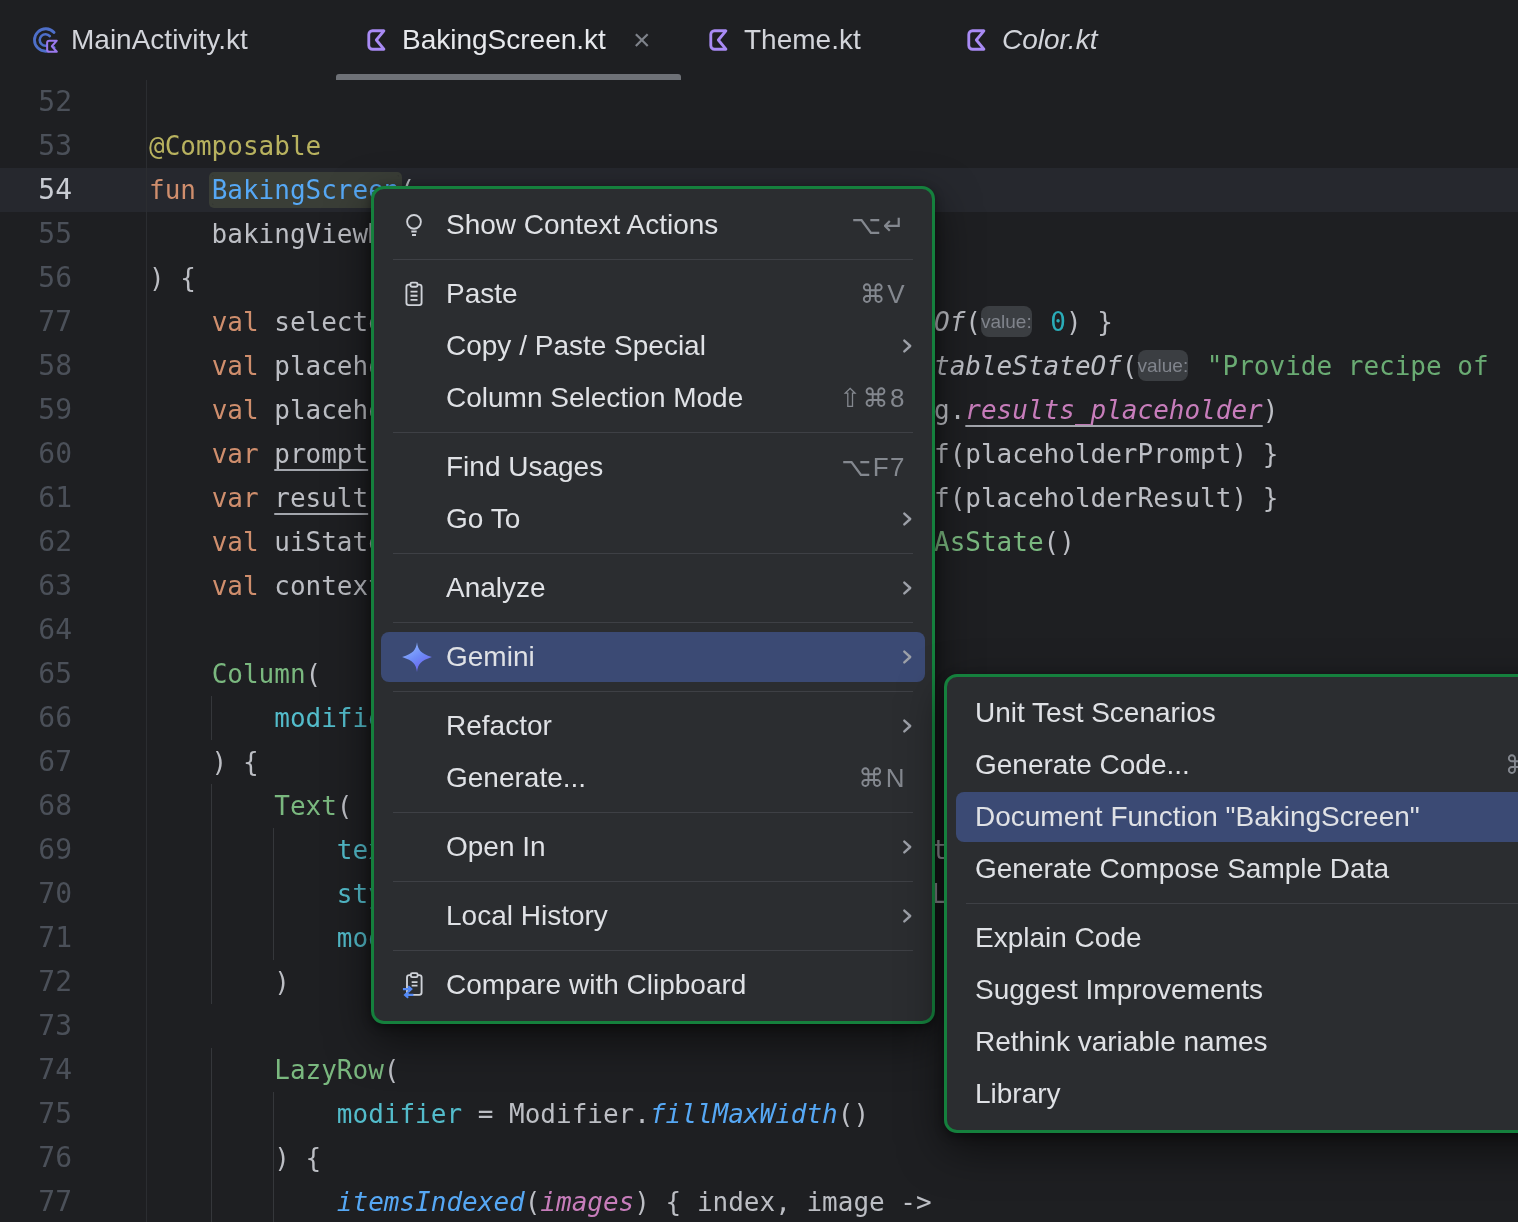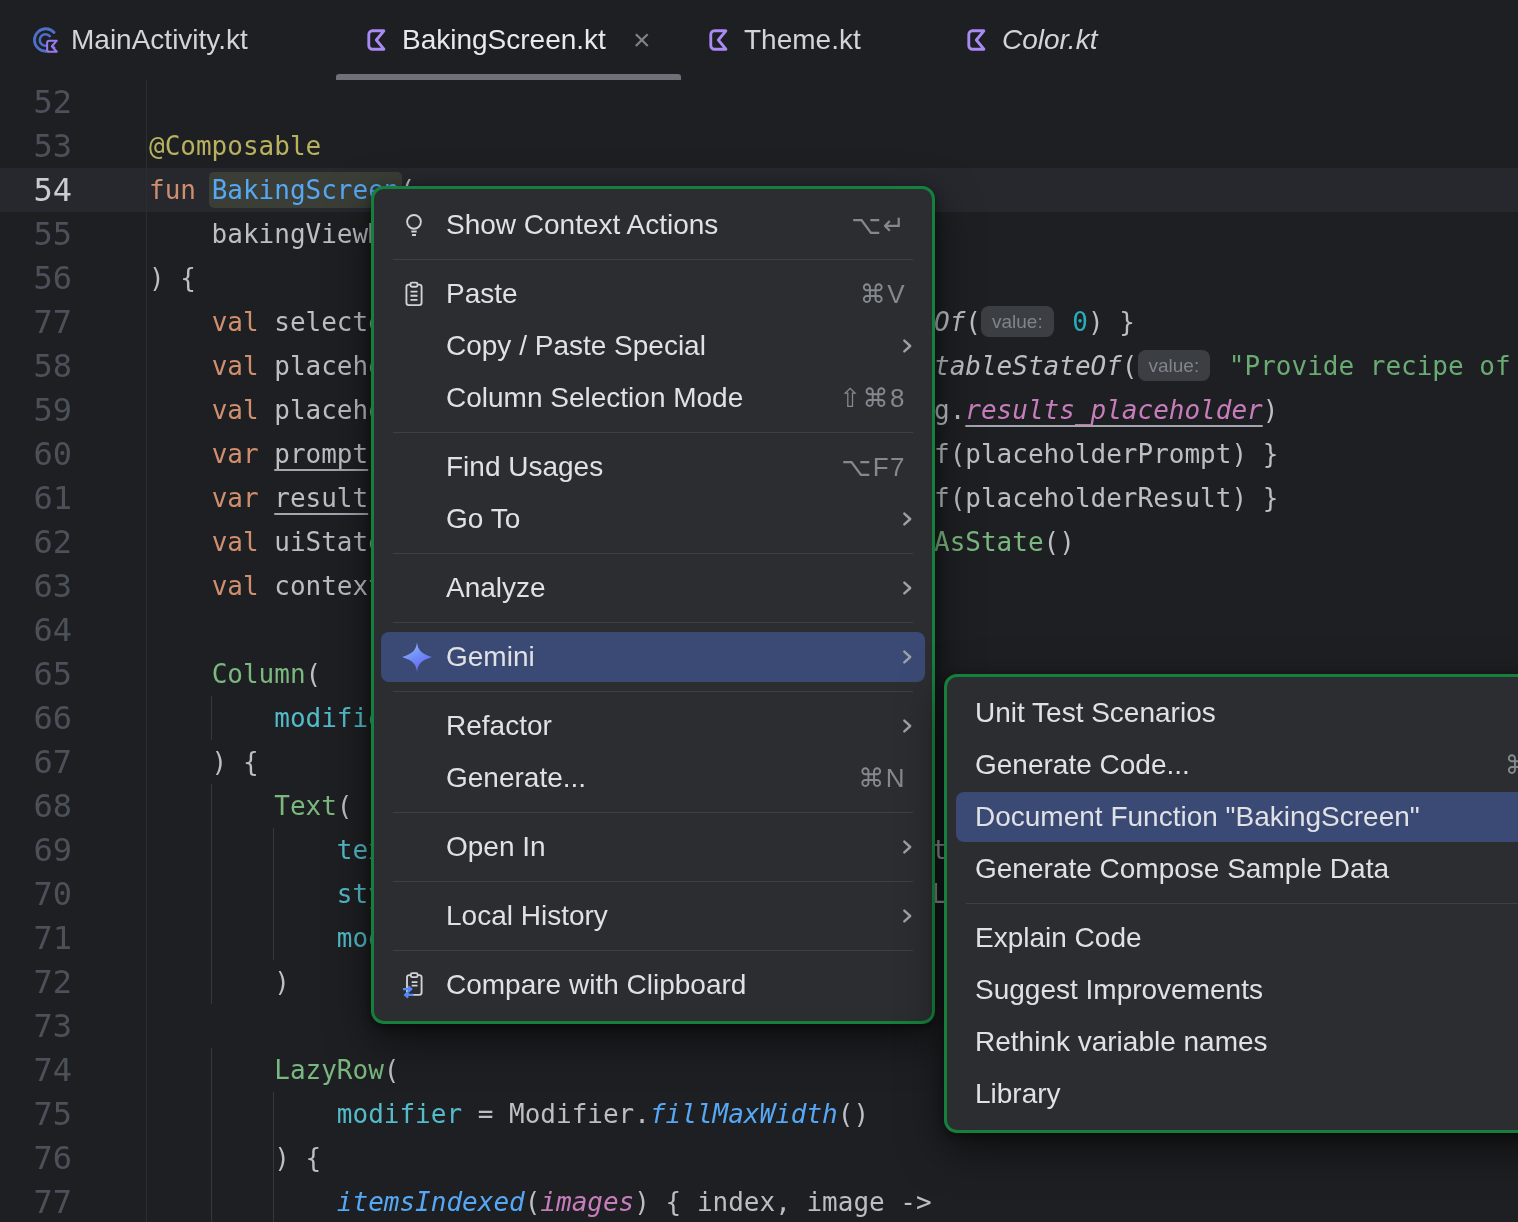--- a/index.html
+++ b/index.html
@@ -18,33 +18,33 @@
   .tclose{margin-left:16px;color:#7E828A;font-size:30px;line-height:30px;cursor:pointer;}
   .ticon{display:flex;align-items:center;}
 
   
   #editor{position:absolute;top:80px;left:0;width:1518px;height:1142px;
      font-family:"DejaVu Sans Mono",monospace;font-size:26px;z-index:1;overflow:hidden;}
   #cur-line{position:absolute;left:0;width:1518px;height:44px;background:#26282E;z-index:0;}
   .guide{position:absolute;width:1px;background:#35373B;z-index:0;}
   #gutter-sep{position:absolute;top:0;bottom:0;left:146px;width:1px;background:#2B2D31;z-index:0;}
   .lnum{position:absolute;left:0;width:72px;height:44px;line-height:44px;text-align:right;
-     font-size:32px;color:#4B5059;z-index:2;}
+     font-size:28px;color:#4B5059;z-index:2;}
   .lnum.cur{color:#C9CCD3;}
   .cline{position:absolute;left:149px;width:1369px;height:44px;line-height:44px;
      white-space:pre;z-index:2;color:#BCBEC4;}
   .rfrag{position:absolute;left:785px;top:0;white-space:pre;}
   .tk-pl{color:#BCBEC4}.tk-kw{color:#CF8E6D}.tk-ann{color:#B8B25F}.tk-decl{color:#56A8F5}
   .tk-str{color:#6AAB73}.tk-call{color:#7AB87F}.tk-cyan{color:#53BCCB}.tk-num{color:#2AACB8}
   .tk-blue{color:#56A8F5}.tk-pink{color:#C77DBB}
   .i{font-style:italic}
   .u{text-decoration:underline;text-underline-offset:6px;text-decoration-thickness:2px;text-decoration-color:#A3A6AD;}
   .box{background:#3A3E37;box-shadow:0 0 0 3px #3A3E37;border-radius:2px;}
   .pill{display:inline-block;background:#3B3E42;color:#80848C;font-family:"Liberation Sans",sans-serif;
-     font-size:19px;line-height:31px;padding:0 11px;border-radius:8px;vertical-align:middle;
+     font-size:19px;line-height:31px;padding:0 0;border-radius:8px;vertical-align:middle;
      position:relative;top:-2px;margin-right:3px;}
 
   
   .menu{position:absolute;background:#2B2D30;border:3px solid #15803d;border-radius:13px;
      padding:10px 0;box-shadow:0 16px 44px rgba(0,0,0,.55),0 3px 10px rgba(0,0,0,.4);
      box-sizing:border-box;z-index:10;}
   .mi{height:52px;display:flex;align-items:center;position:relative;cursor:pointer;}
   .mi>*{position:relative;}
   .mi.sel::before{content:"";position:absolute;left:7px;right:7px;top:1px;bottom:1px;
      background:#3B4A74;border-radius:8px;}

